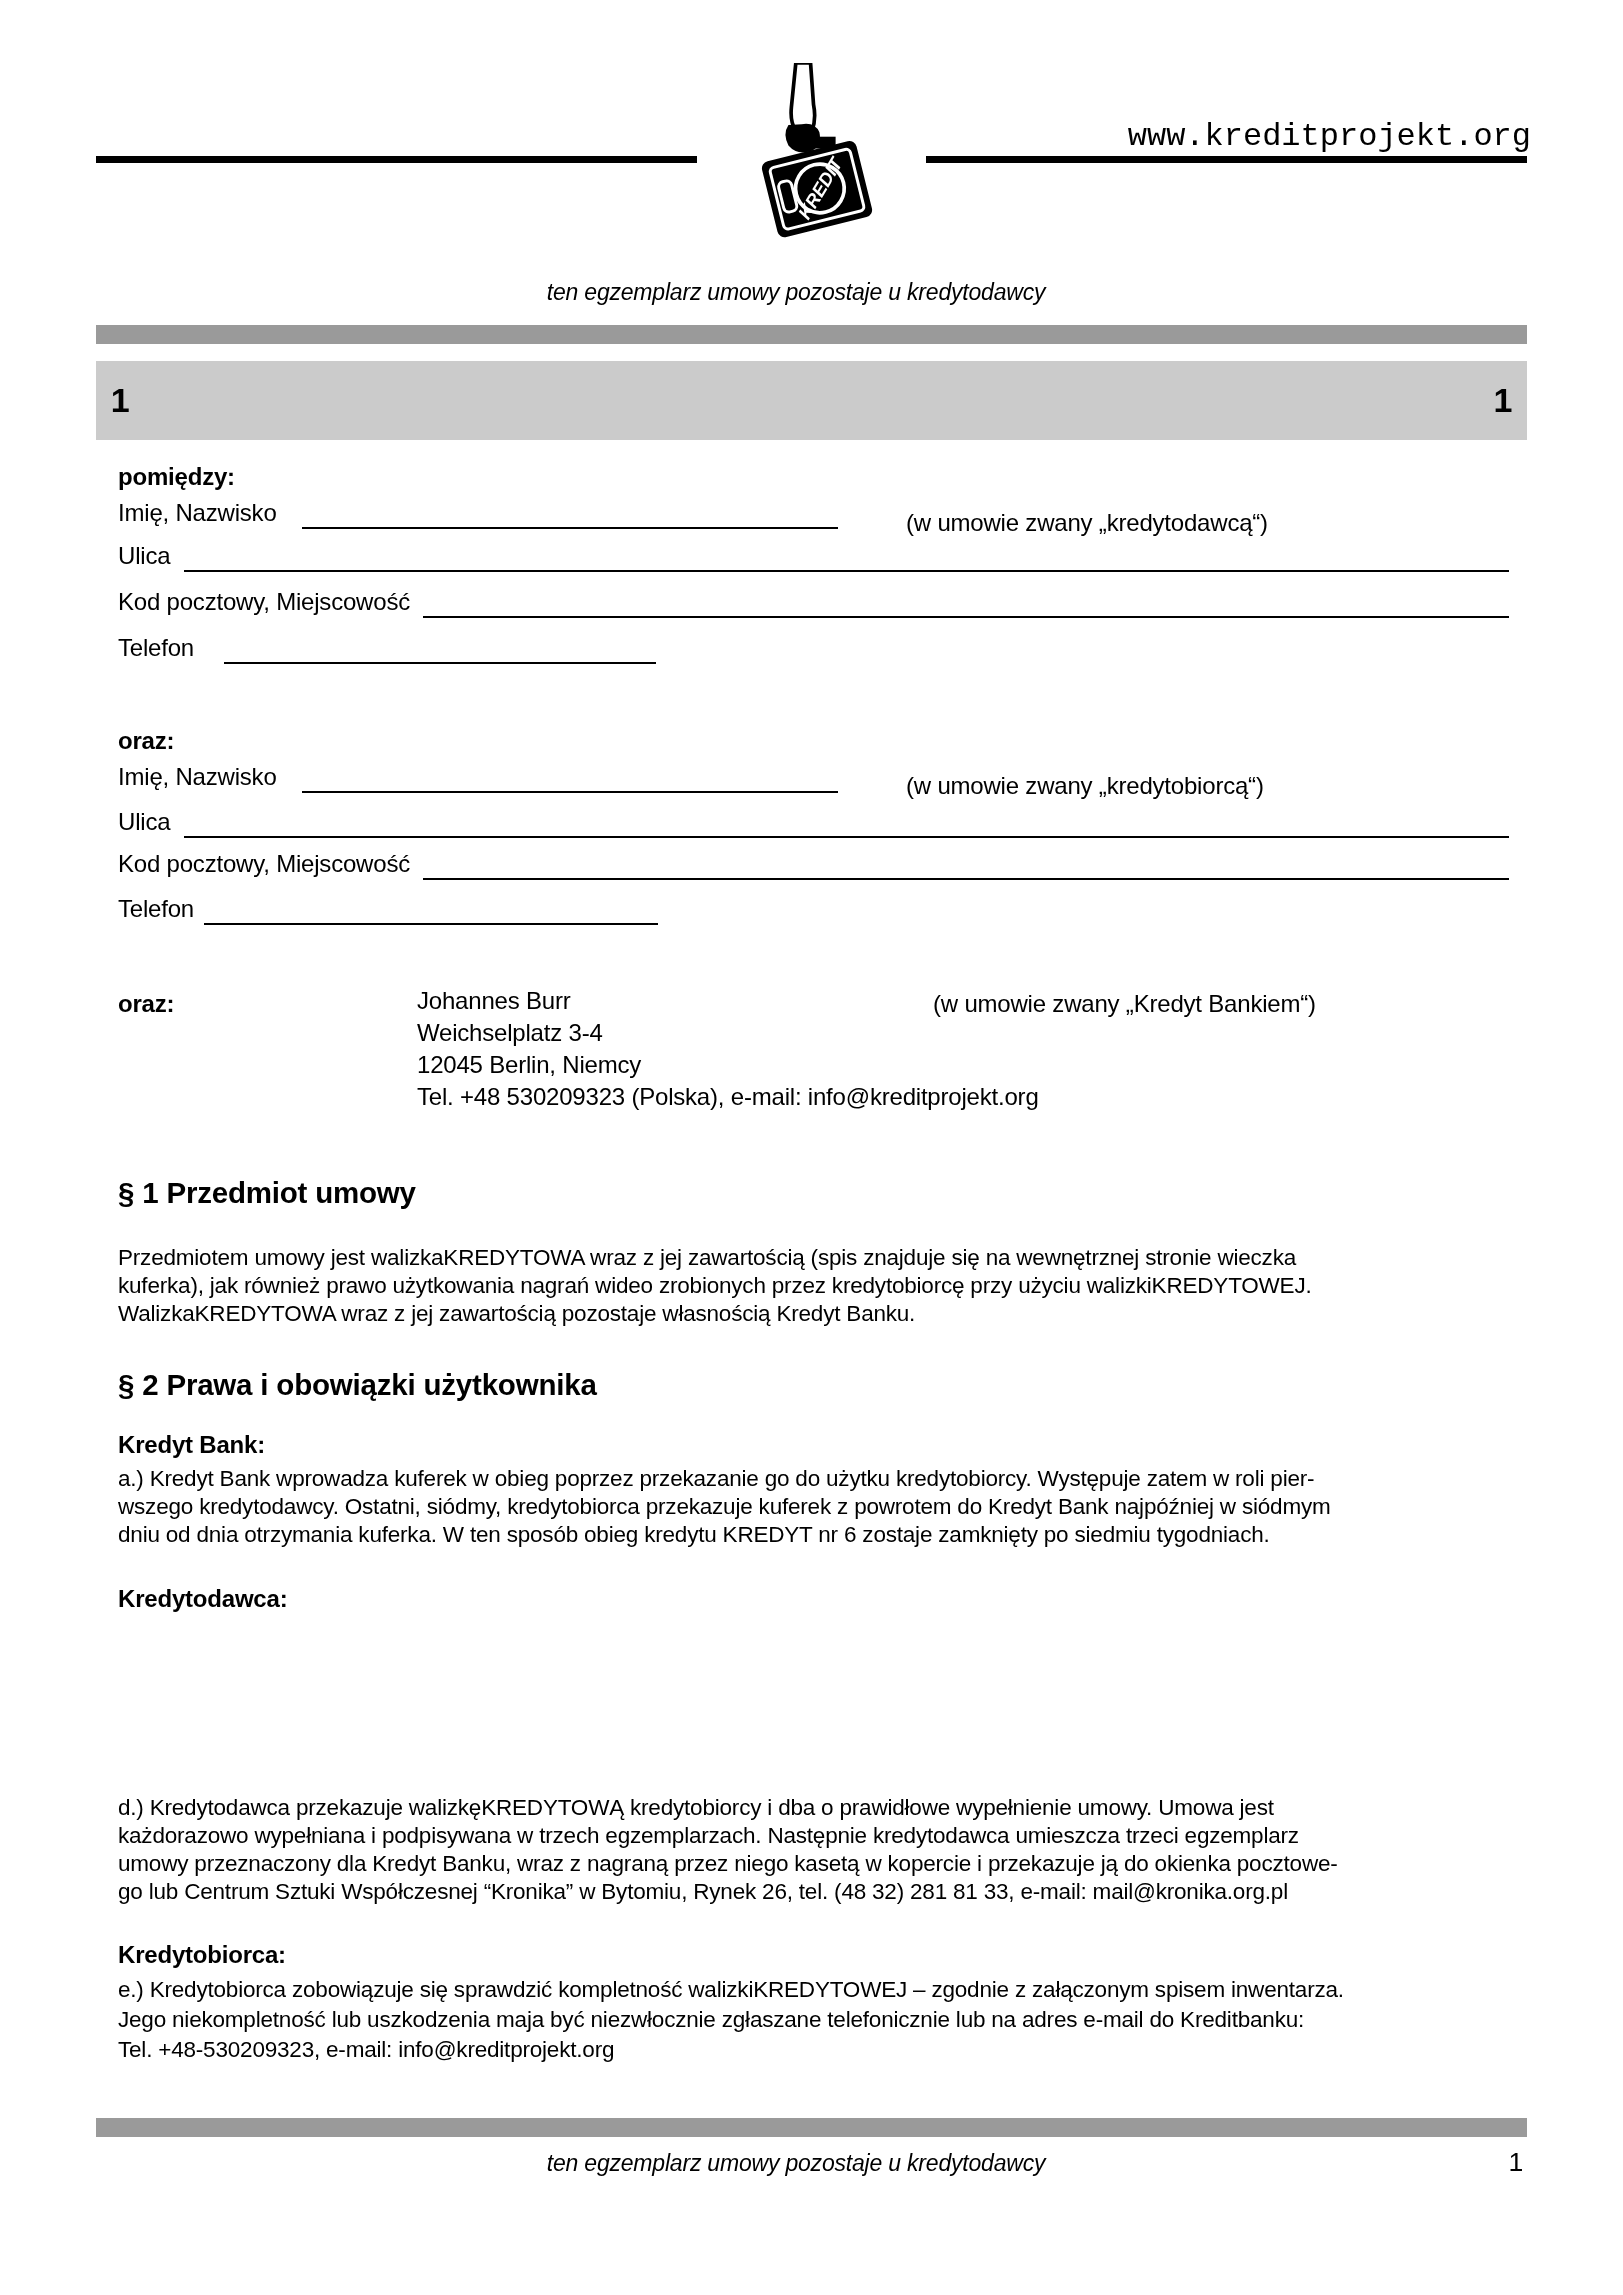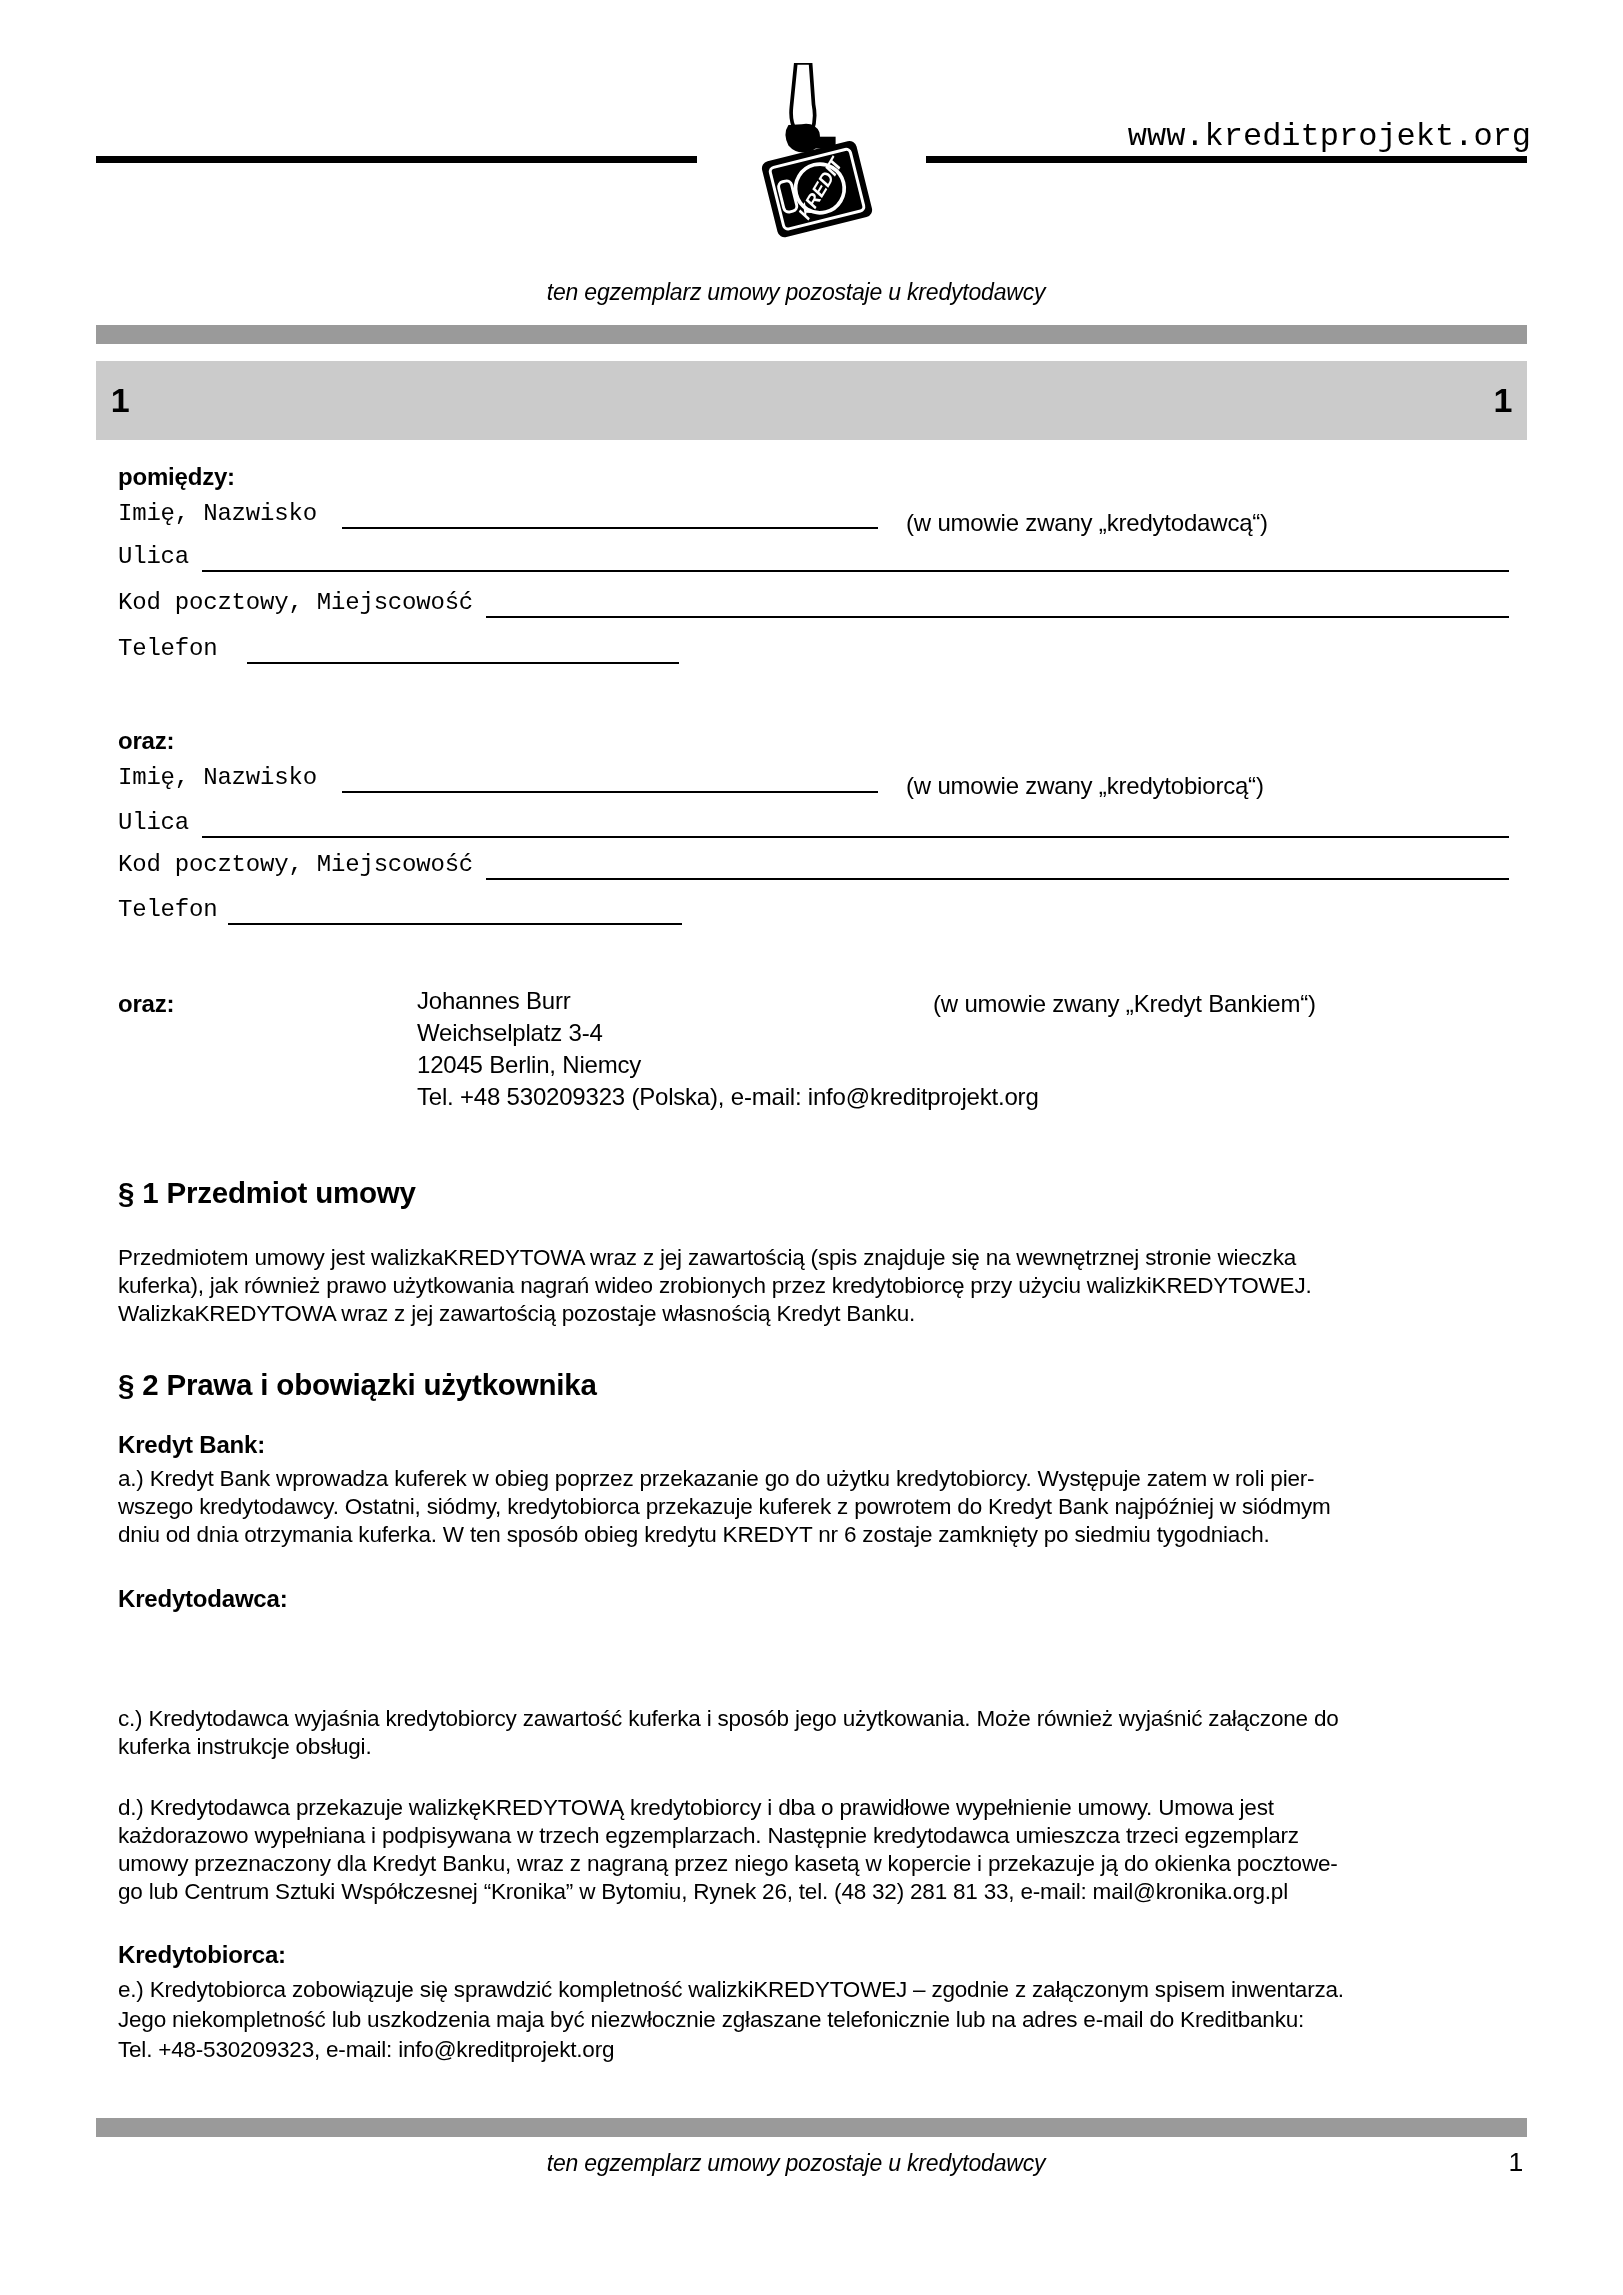--- a/index.html
+++ b/index.html
@@ -26,21 +26,21 @@
   .title-bar{
     left:96px;top:361px;width:1431px;height:79px;background:#cbcbcb;
     display:flex;align-items:center;justify-content:space-between;
     padding:0 14.8px;box-sizing:border-box;
   }
   .tb-num{font-size:34px;font-weight:bold;}
   .tb-title{font-size:41px;font-weight:bold;word-spacing:11.8px;letter-spacing:0;}
   
   .sec-head{left:118px;font-size:24px;font-weight:bold;}
   .frow{left:118px;width:1391px;display:flex;align-items:flex-end;height:34px;}
-  .flabel{font-size:24px;padding-bottom:2.2px;white-space:nowrap;font-family:Liberation Mono, monospace;}
+  .flabel{font-size:24px;padding-bottom:2.2px;white-space:nowrap;}
   .wline{display:inline-block;border-bottom:2.2px solid #000;height:25px;}
   .wline.flexline{flex:1;margin-left:13.3px;}
   .w-name{width:536px;margin-left:25px;}
   .w-tel1{width:432px;margin-left:29.5px;}
   .w-tel2{width:454px;margin-left:10.3px;}
   .fnote{left:906px;font-size:24px;}
   
   .bank-head{left:118px;font-size:24px;font-weight:bold;}
   .address{left:417px;font-size:24px;line-height:32px;white-space:pre-line;}
   .bank-note{left:933px;font-size:24px;}
@@ -135,22 +135,20 @@
 WalizkaKREDYTOWA wraz z jej zawartością pozostaje własnością Kredyt Banku.</div>
 
   <div class="abs para-head" style="top:1368px;">§ 2 Prawa i obowiązki użytkownika</div>
 
   <div class="abs sub-head" style="top:1431px;">Kredyt Bank:</div>
   <div class="abs para" style="top:1465px;">a.) Kredyt Bank wprowadza kuferek w obieg poprzez przekazanie go do użytku kredytobiorcy. Występuje zatem w roli pier-
 wszego kredytodawcy. Ostatni, siódmy, kredytobiorca przekazuje kuferek z powrotem do Kredyt Bank najpóźniej w siódmym
 dniu od dnia otrzymania kuferka. W ten sposób obieg kredytu KREDYT nr 6 zostaje zamknięty po siedmiu tygodniach.</div>
 
   <div class="abs sub-head" style="top:1585px;">Kredytodawca:</div>
-  <div class="abs para" style="top:1705px;">c.) Kredytodawca wyjaśnia kredytobiorcy zawartość kuferka i sposób jego użytkowania. Może również wyjaśnić załączone do
-kuferka instrukcje obsługi.</div>
   <div class="abs para" style="top:1794px;">d.) Kredytodawca przekazuje walizkęKREDYTOWĄ kredytobiorcy i dba o prawidłowe wypełnienie umowy. Umowa jest
 każdorazowo wypełniana i podpisywana w trzech egzemplarzach. Następnie kredytodawca umieszcza trzeci egzemplarz
 umowy przeznaczony dla Kredyt Banku, wraz z nagraną przez niego kasetą w kopercie i przekazuje ją do okienka pocztowe-
 go lub Centrum Sztuki Współczesnej “Kronika” w Bytomiu, Rynek 26, tel. (48 32) 281 81 33, e-mail: mail@kronika.org.pl</div>
 
   <div class="abs sub-head" style="top:1941px;">Kredytobiorca:</div>
   <div class="abs para para-e" style="top:1975px;">e.) Kredytobiorca zobowiązuje się sprawdzić kompletność walizkiKREDYTOWEJ – zgodnie z załączonym spisem inwentarza.
 Jego niekompletność lub uszkodzenia maja być niezwłocznie zgłaszane telefonicznie lub na adres e-mail do Kreditbanku:
 Tel. +48-530209323, e-mail: info@kreditprojekt.org</div>
 

